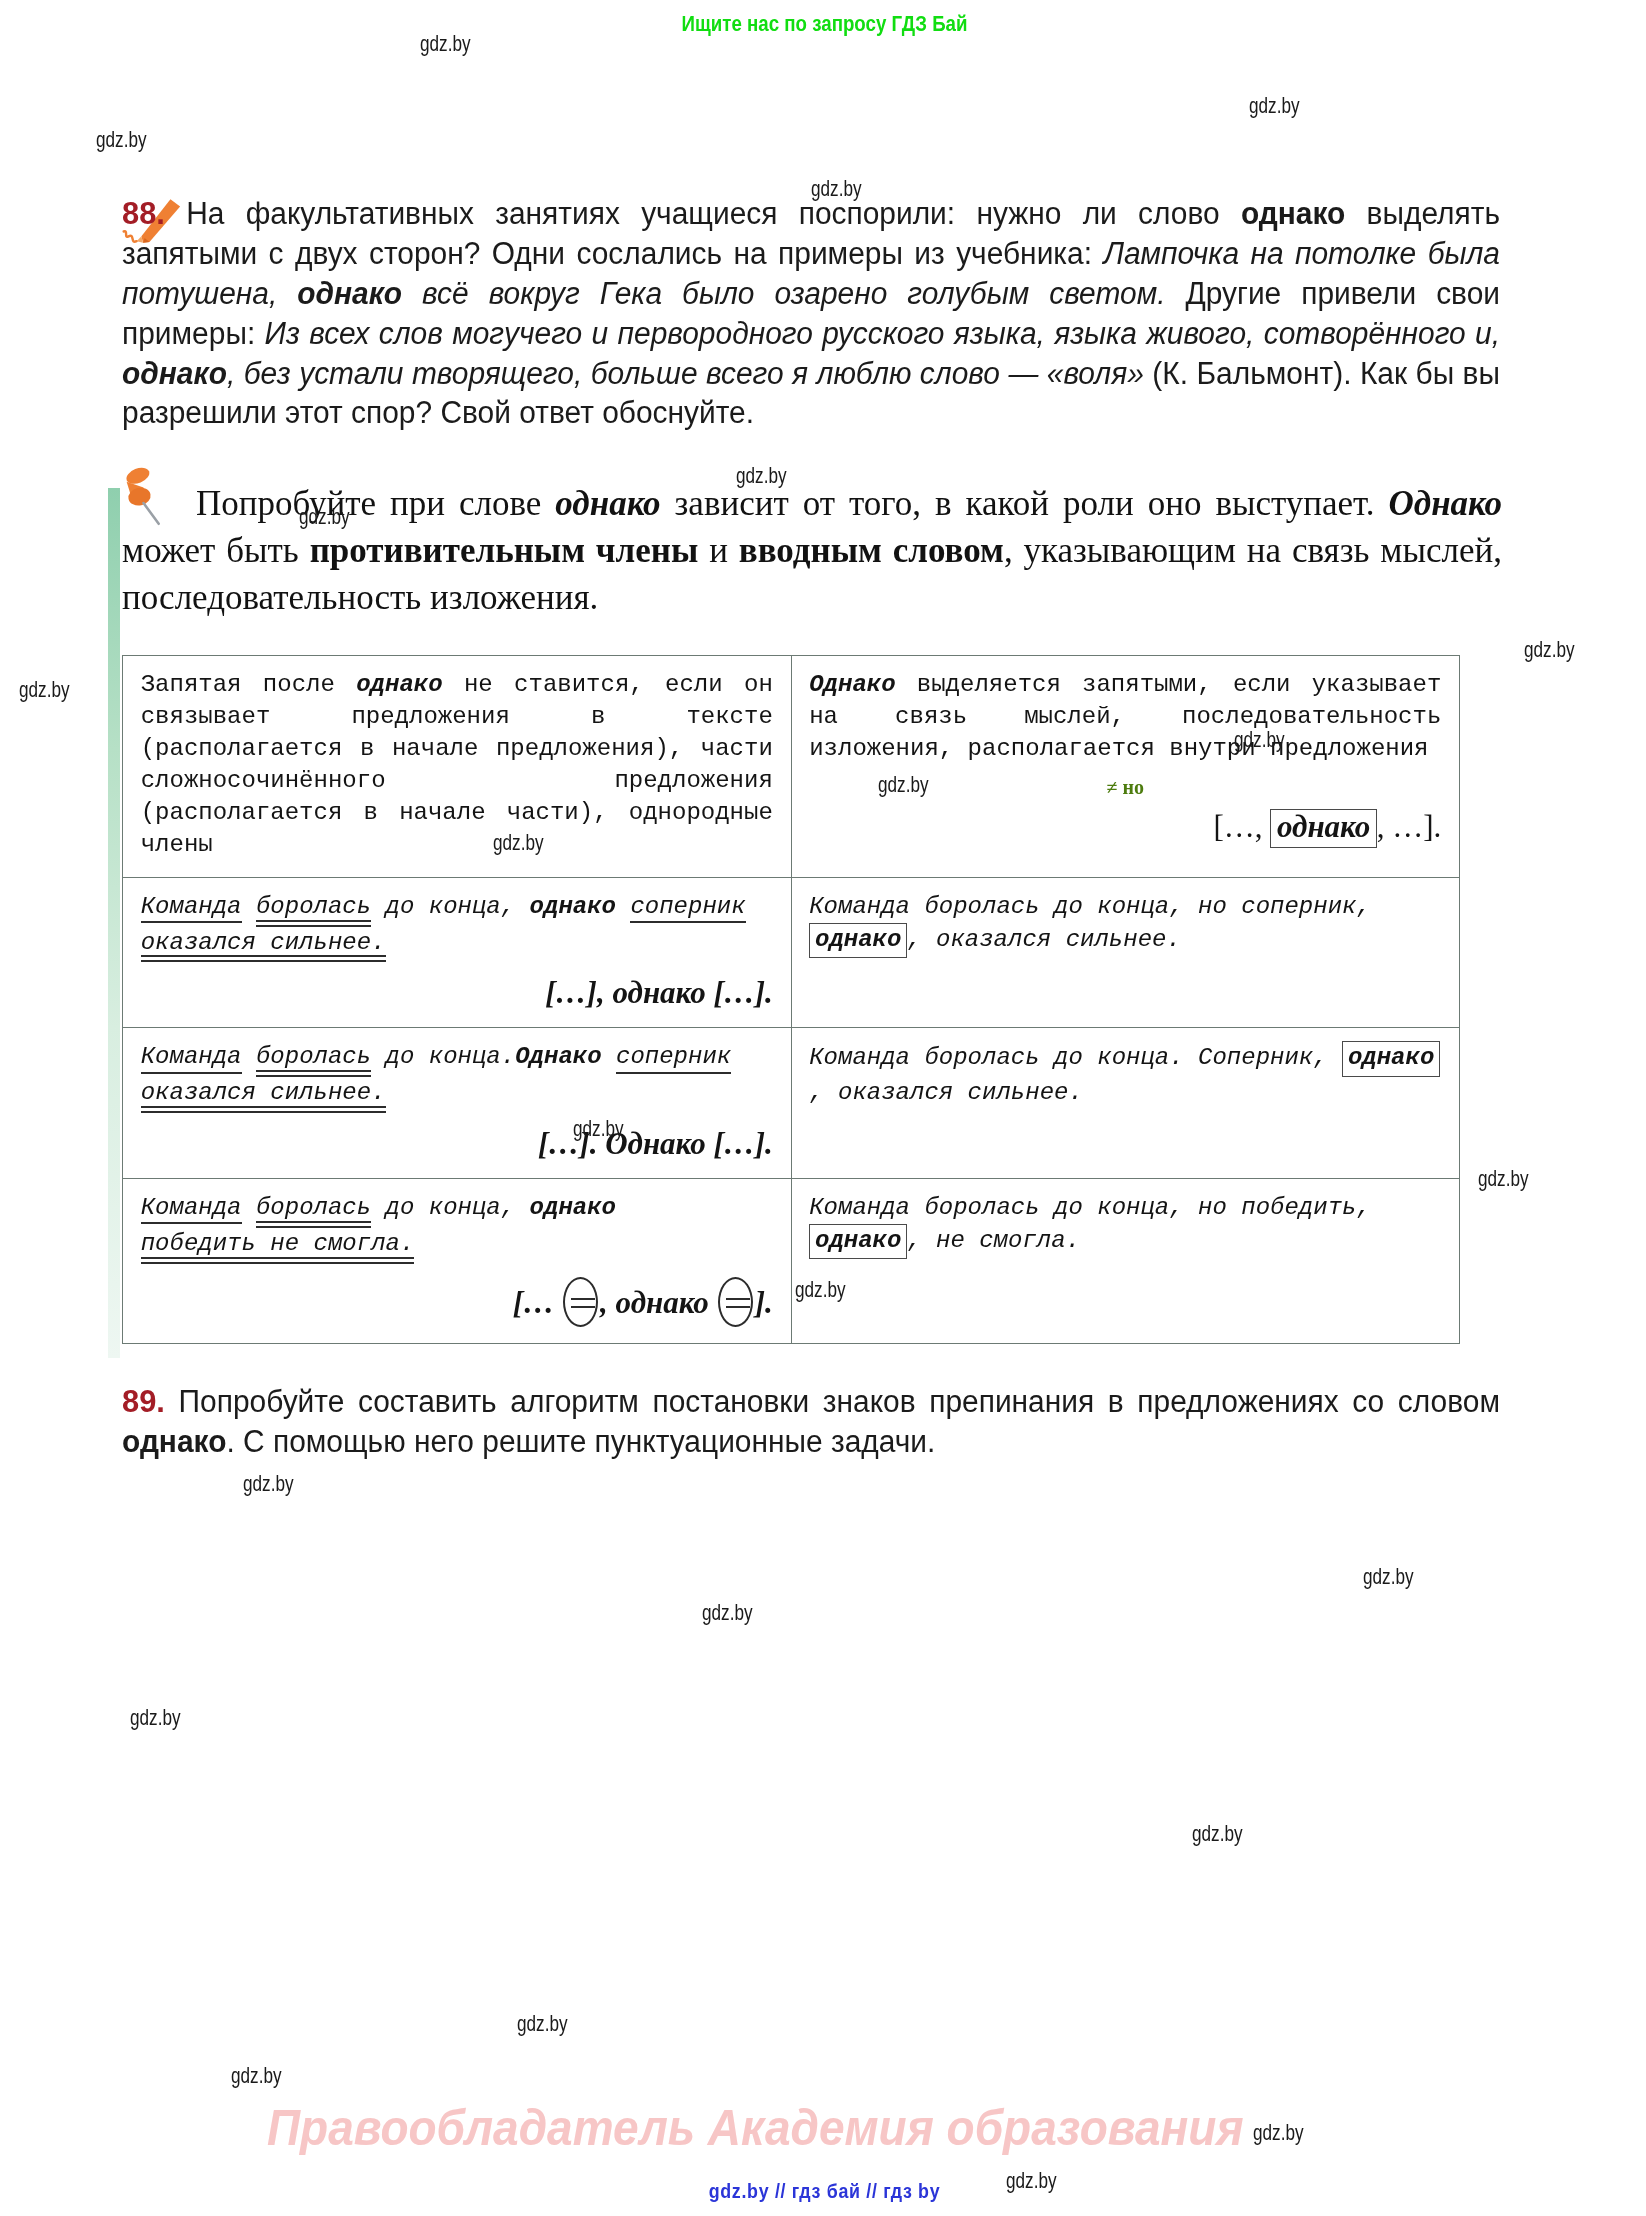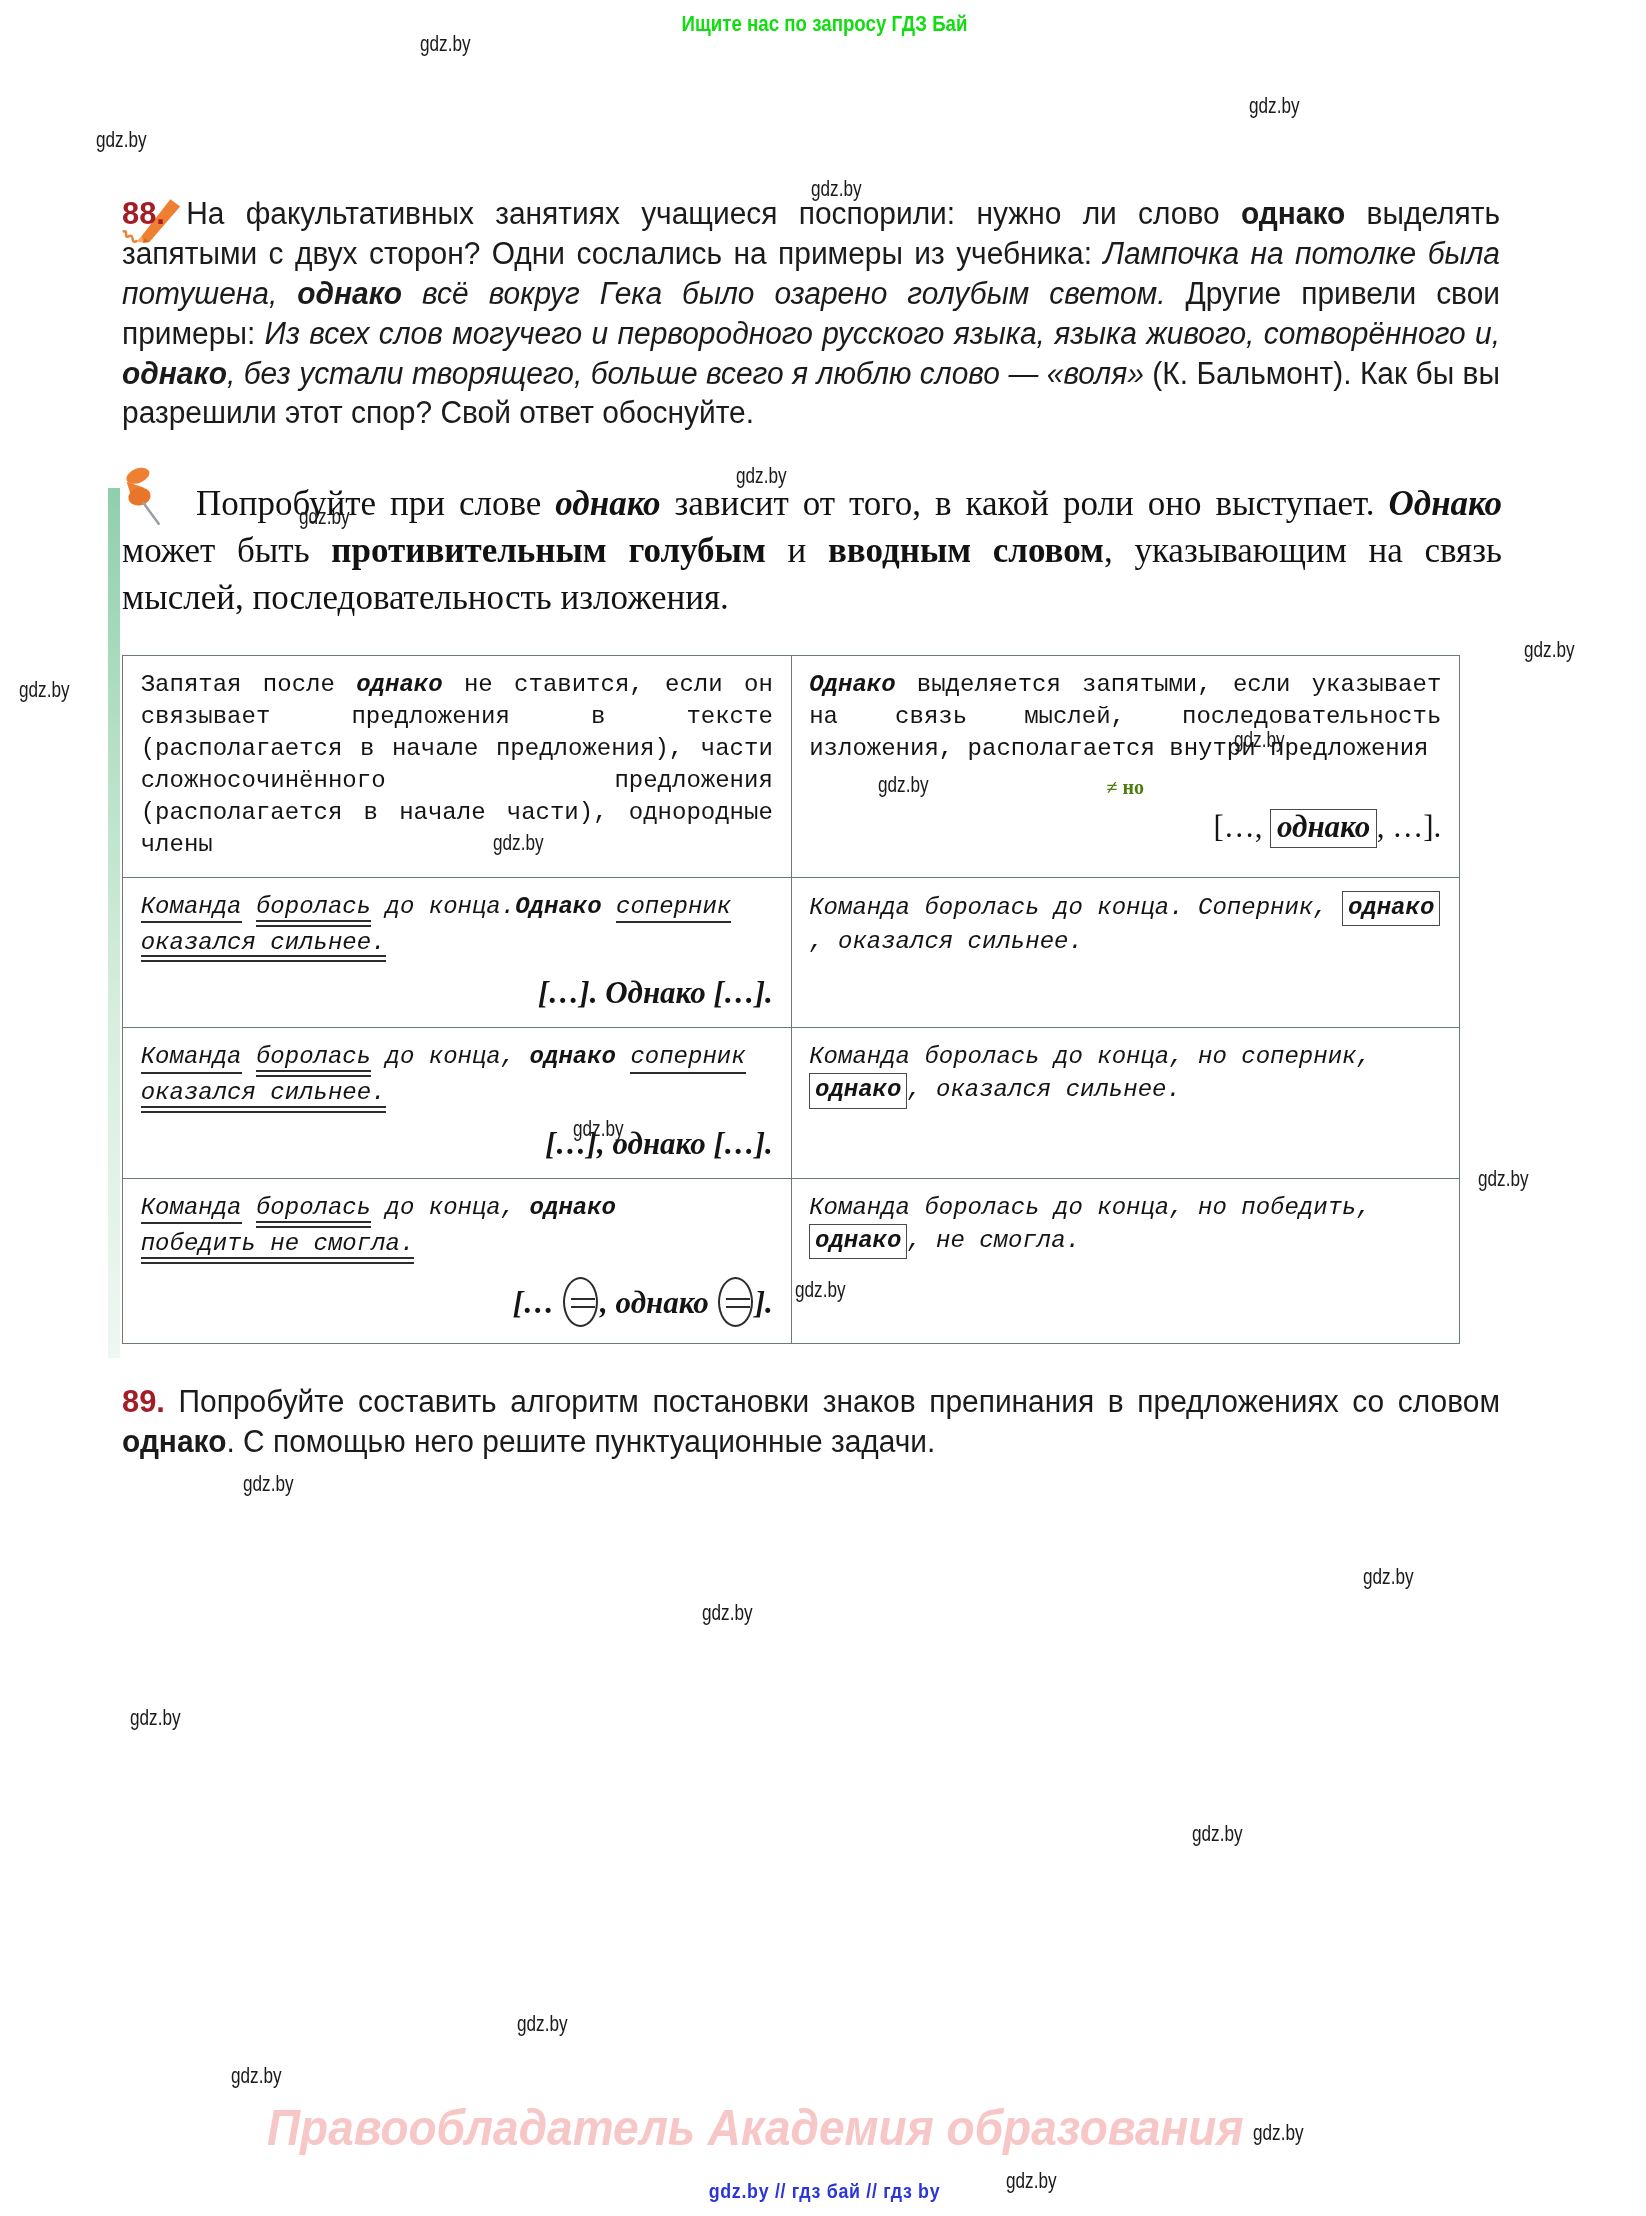--- a/index.html
+++ b/index.html
@@ -281,70 +281,70 @@
     </div>
 
     <div class="rule-wrap">
       <div class="rule-bar"></div>
       <svg class="pin-icon" viewBox="0 0 66 80">
         <ellipse cx="26" cy="16" rx="15" ry="9" fill="#ef8033" transform="rotate(-22 26 16)"></ellipse>
         <path d="M14 22 L34 32 L30 52 L18 46 Z" fill="#ef8033" transform="rotate(-8 24 38)"></path>
         <ellipse cx="28" cy="42" rx="14" ry="11" fill="#e8762a" transform="rotate(-12 28 42)"></ellipse>
         <path d="M33 50 L52 76" stroke="#9aa0a6" stroke-width="3.2" stroke-linecap="round"></path>
       </svg>
-      <div class="rule-text"><span>Попробуйте при слове </span><span class="bi">однако</span><span> зависит от того, в какой роли оно выступает. </span><span class="bi">Однако</span><span> может быть </span><b>противительным голубым</b><span> и </span><b>вводным словом</b><span>, указывающим на связь мыслей, последовательность изложения.</span></div>
+      <div class="rule-text"><span>Попробуйте при слове </span><span class="bi">однако</span><span> зависит от того, в какой роли оно выступает. </span><span class="bi">Однако</span><span> может быть </span><b>противительным члены</b><span> и </span><b>вводным словом</b><span>, указывающим на связь мыслей, последовательность изложения.</span></div>
     </div>
 
     <table class="cmp">
       <tbody>
 
       <tr>
         <td>
           <div class="cell"><span>Запятая после </span><span class="bi">однако</span><span> не ставится, если он связывает предложения в тексте (располагается в начале предложения), части сложносочинённого предложения (располагается в начале части), однородные члены</span></div>
         </td>
         <td>
           <div class="cell"><span class="bi">Однако</span><span> выделяется запятыми, если указывает на связь мыслей, последовательность изложения, располагается внутри предложения</span></div>
           <div class="neq">≠ но</div>
           <div class="scheme">
             <span>[…, </span><span class="boxword">однако</span><span>, …].</span>
           </div>
+        </td>
+      </tr>
+
+      <tr>
+        <td>
+          <div class="cell ex-cell">
+            <span class="subj">Команда</span>
+            <span class="pred">боролась</span><span> до конца, </span><b>однако</b>
+            <span class="subj">соперник</span>
+            <span class="pred">оказался сильнее.</span>
+          </div>
+          <div class="scheme">
+            <span class="bi">[…], </span><span class="bi">однако</span><span class="bi"> […].</span>
+          </div>
+        </td>
+        <td>
+          <div class="cell ex-cell"><i>Команда боролась до конца, но соперник, </i><span class="boxword-plain">однако</span><i>, оказался сильнее.</i></div>
         </td>
       </tr>
 
       <tr>
         <td>
           <div class="cell ex-cell">
             <span class="subj">Команда</span>
             <span class="pred">боролась</span><span> до конца.</span><b>Однако</b>
             <span class="subj">соперник</span>
             <span class="pred">оказался сильнее.</span>
           </div>
           <div class="scheme">
             <span class="bi">[…]. Однако […].</span>
           </div>
         </td>
         <td>
           <div class="cell ex-cell"><i>Команда боролась до конца. Соперник, </i><span class="boxword-plain">однако</span><i>, оказался сильнее.</i></div>
-        </td>
-      </tr>
-
-      <tr>
-        <td>
-          <div class="cell ex-cell">
-            <span class="subj">Команда</span>
-            <span class="pred">боролась</span><span> до конца, </span><b>однако</b>
-            <span class="subj">соперник</span>
-            <span class="pred">оказался сильнее.</span>
-          </div>
-          <div class="scheme">
-            <span class="bi">[…], </span><span class="bi">однако</span><span class="bi"> […].</span>
-          </div>
-        </td>
-        <td>
-          <div class="cell ex-cell"><i>Команда боролась до конца, но соперник, </i><span class="boxword-plain">однако</span><i>, оказался сильнее.</i></div>
         </td>
       </tr>
 
       <tr>
         <td>
           <div class="cell ex-cell">
             <span class="subj">Команда</span>
             <span class="pred">боролась</span><span> до конца, </span><b>однако</b>
             <span class="pred">победить не смогла.</span>
           </div>

